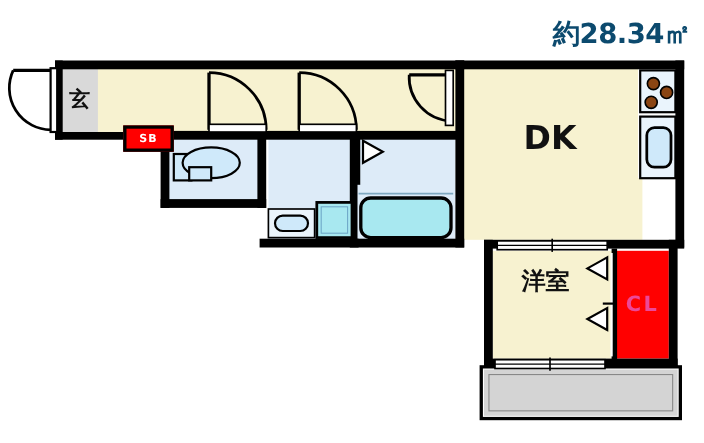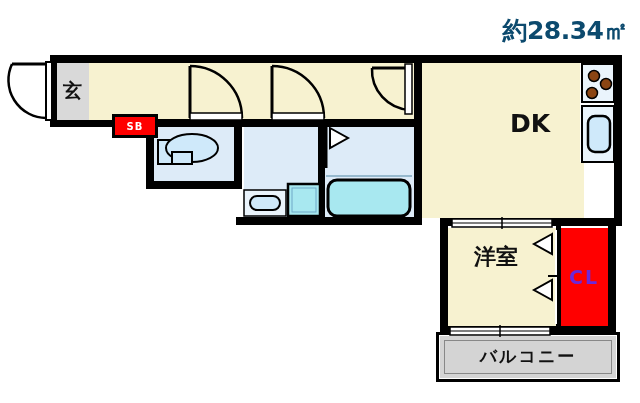--- a/index.html
+++ b/index.html
@@ -44,25 +44,25 @@
 
   .label {
     position: absolute;
     color: #111;
     font-weight: bold;
     text-align: center;
     line-height: 1.08;
     white-space: nowrap;
     font-family: "DejaVu Sans", "Liberation Sans", sans-serif;
   }
-  .label-dk    { font-size: 25px; text-align: right; }
+  .label-dk    { font-size: 30px; }
   .label-room  { font-size: 22px; }
   .label-genkan{ font-size: 19px; }
   .label-balcony { font-size: 17px; letter-spacing: 2px; }
-  .label-cl    { font-size: 19px; color: #6d28d9; letter-spacing: 2px; font-weight: bold; }
+  .label-cl    { font-size: 19px; color: #ec4899; letter-spacing: 2px; font-weight: bold; }
   .label-sb    { font-size: 10px; color: #ffffff; font-weight: bold; letter-spacing: 1px; }
   .sb-box {
     position: absolute;
     background: #FF0000;
     border: 3px solid #000;
     display: flex;
     align-items: center;
     justify-content: center;
   }
   svg { position: absolute; left: 0; top: 0; overflow: visible; }
@@ -220,15 +220,14 @@
   </div>
 
   <div class="label label-genkan" style="left:56px; top:80px; width:33px;">玄</div>
 
   <div class="label label-dk" style="left:450px; top:110px; width:100px;">DK</div>
 
   <div class="label label-room" style="left:448px; top:245px; width:96px;">洋室</div>
 
   <div class="label label-cl" style="left:560px; top:267px; width:48px;">CL</div>
 
-  <div class="label label-balcony" style="left:440px; top:347px; width:176px;">バルコニー</div>
 
 </div>
 
 </body></html>

